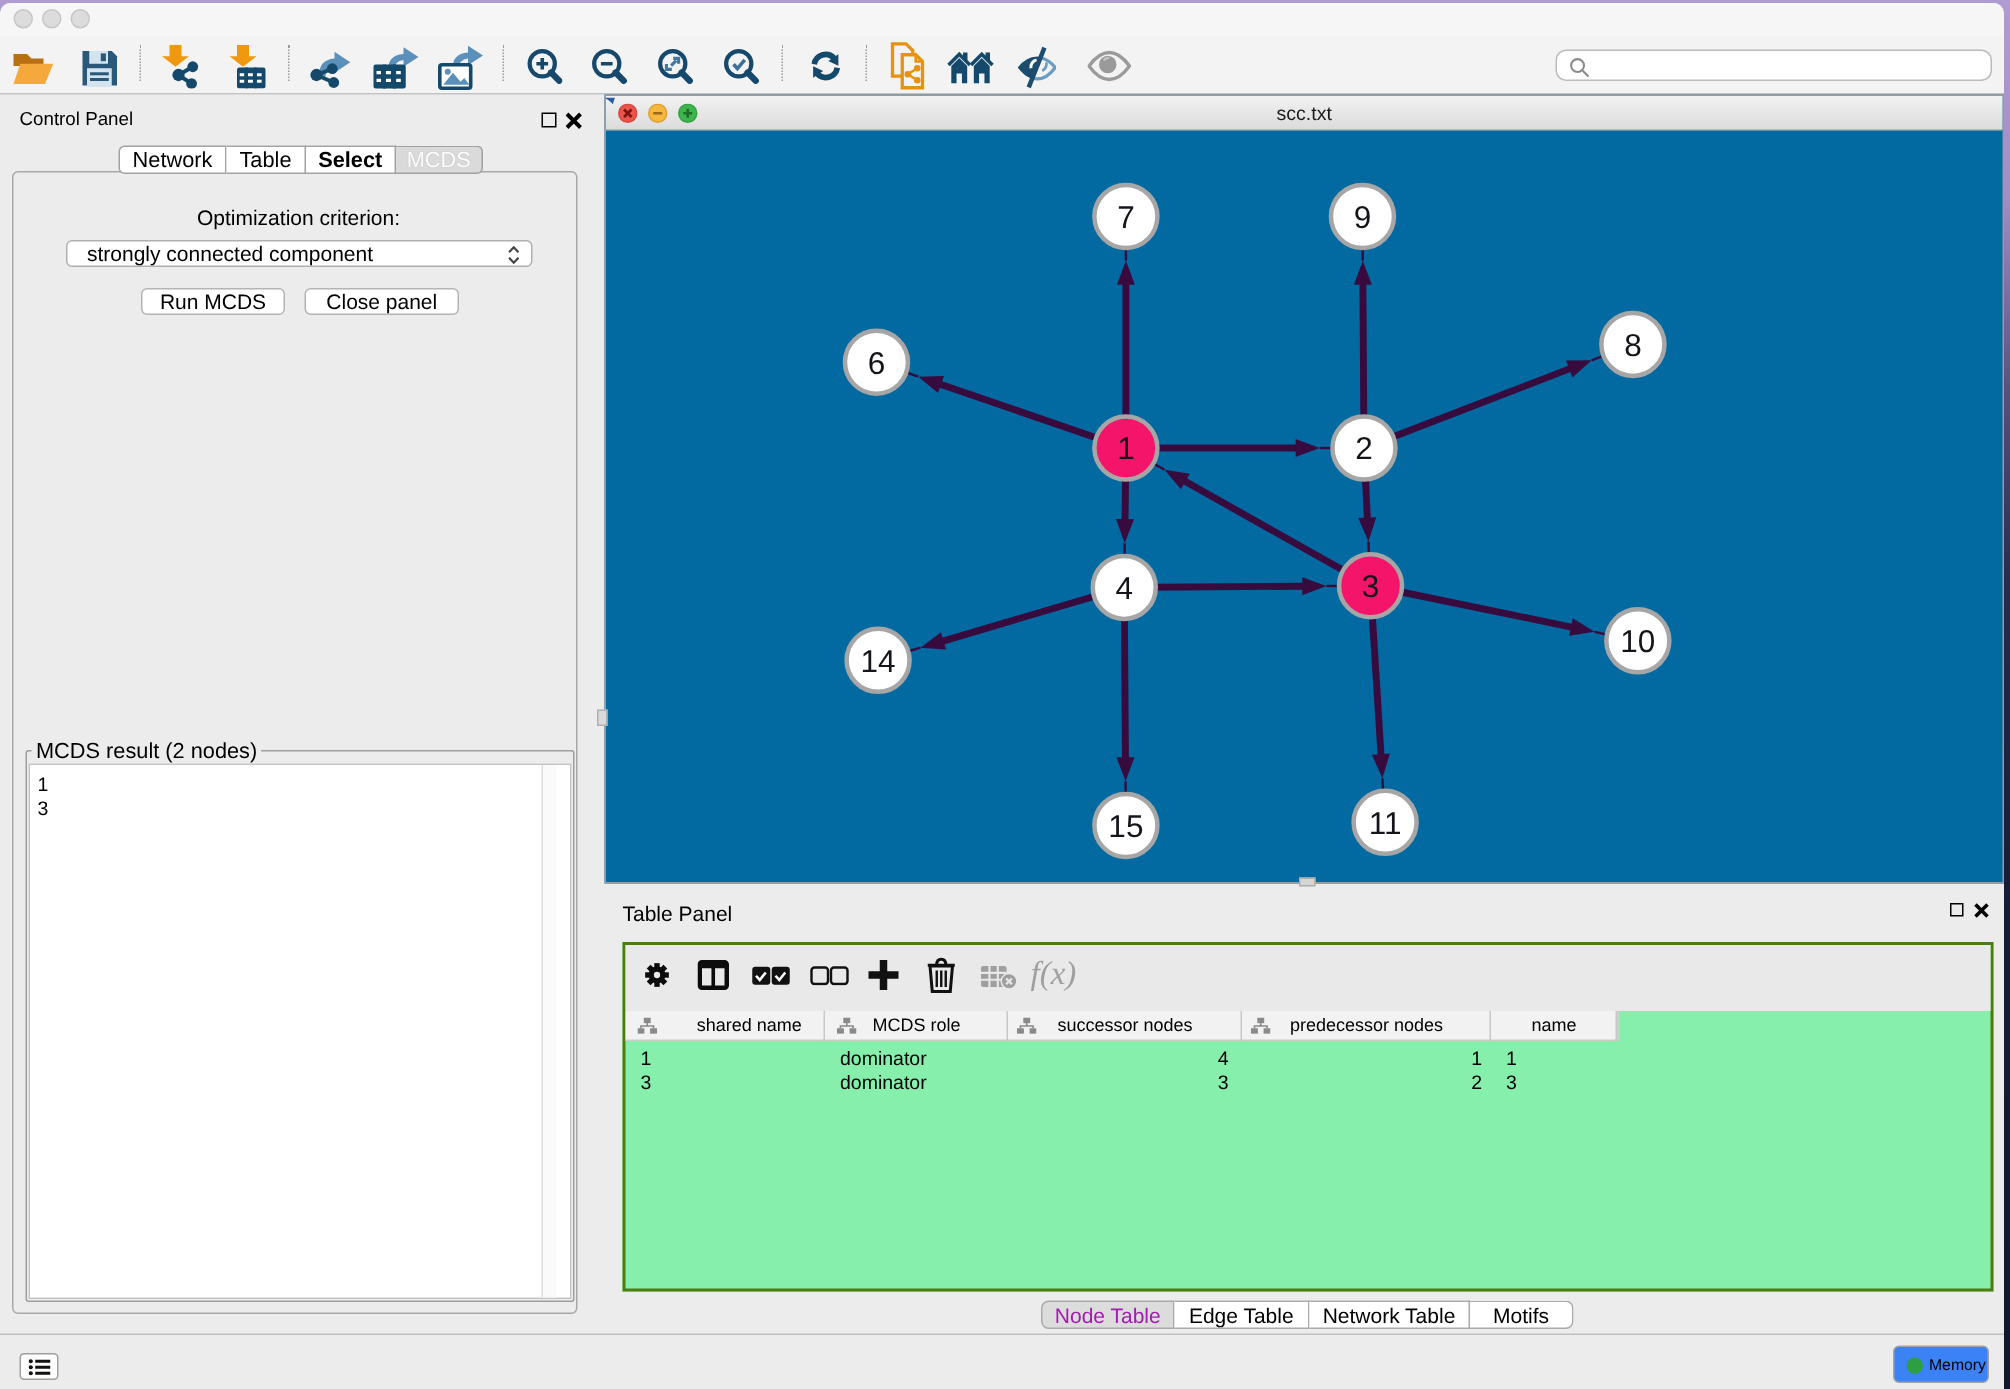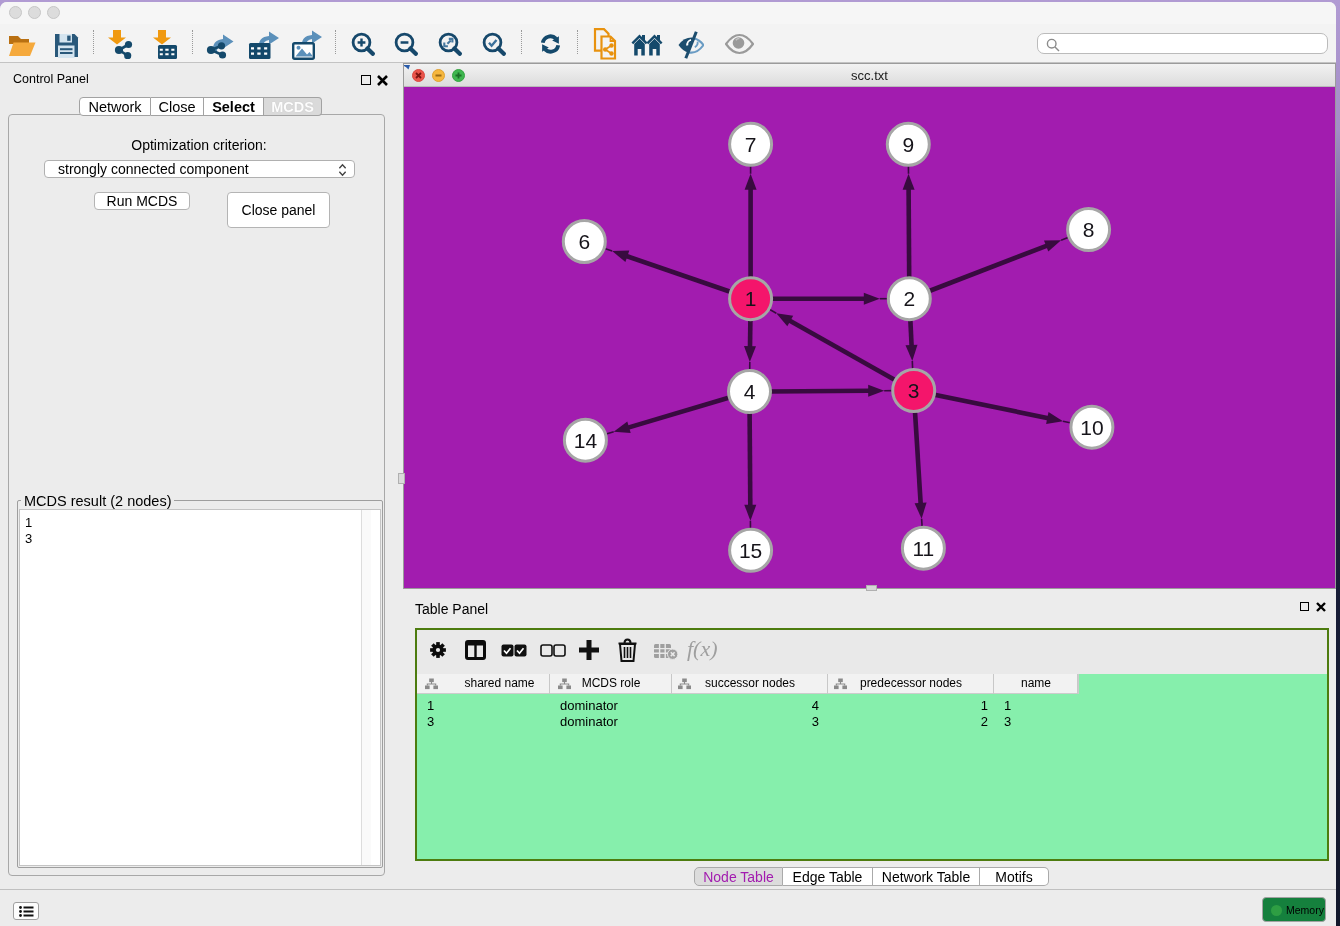--- a/index.html
+++ b/index.html
@@ -15,21 +15,21 @@
 
 #toolbar { position:absolute; left:0; top:24px; width:1336px; height:39px; background:#f3f3f3; border-bottom:1px solid #c3c3c3; }
 .tsep { position:absolute; top:6px; height:24px; width:0; border-left:1px dotted #9a9a9a; }
 #search { position:absolute; left:1037px; top:9px; width:291px; height:21px; background:#fff; border:1px solid #bbb; border-radius:7px; }
 
 #cp-title { position:absolute; left:13px; top:72px; font-size:12.5px; color:#000000; }
 .seg { position:absolute; top:97px; height:19px; font-size:14.5px; text-align:center; background:#fff; border:1px solid #a2a2a2; line-height:18px; color:#000; }
 #tabpane { position:absolute; left:8px; top:114px; width:377px; height:762px; border:1px solid #a8a8a8; border-radius:4px; background:#ececec; }
 button.mac { font-family:"Liberation Sans",sans-serif; background:#fff; border:1px solid #b4b4b4; border-radius:4px; font-size:14px; color:#000; padding:0; }
 
-#frame { position:absolute; left:403px; top:63px; width:933px; height:526px; border:1px solid #9b9b9b; background:#a21caf; }
+#frame { position:absolute; left:403px; top:63px; width:933px; height:526px; border:1px solid #9b9b9b; background:#0369a1; }
 #ftitle { position:absolute; left:0; top:0; width:100%; height:23px; background:linear-gradient(180deg,#f2f2f2,#dcdcdc); border-bottom:1px solid #b9b9b9; }
 
 #tp-title { position:absolute; left:415px; top:601px; font-size:14px; color:#000; }
 #tablebox { position:absolute; left:415px; top:628px; width:914px; height:233px; border:2px solid #4d7c0f; background:#86efac; }
 #ttoolbar { position:absolute; left:0; top:0; width:100%; height:44px; background:#e9e9e9; }
 #thead { position:absolute; left:0; top:44px; width:662px; height:20px; background:#f2f2f2; border-bottom:1px solid #ccc; border-right:1px solid #ccc; }
 .th { position:absolute; top:0; height:20px; font-size:12px; color:#000; text-align:center; line-height:19px; }
 .thd { position:absolute; top:0; height:20px; border-right:1px solid #c8c8c8; }
 .cell { position:absolute; font-size:13px; color:#000; }
 
@@ -194,33 +194,33 @@
     </div>
   </div>
 
   <div id="cp-title">Control Panel</div>
   <div class="abs" style="left:361px;top:75px;width:10px;height:10px;border:1.5px solid #000;"></div>
   <svg class="abs" style="left:376px;top:74px" width="13" height="13" viewBox="0 0 13 13">
         <path d="M2 2 L11 11 M11 2 L2 11" stroke="#000" stroke-width="2.6"></path>
       </svg>
   <div id="tabpane"></div>
   <div class="seg" style="left:79px;width:72px;border-radius:4px 0 0 4px;">Network</div>
-  <div class="seg" style="left:151px;width:53px;border-left:none;">Close</div>
+  <div class="seg" style="left:151px;width:53px;border-left:none;">Table</div>
   <div class="seg" style="left:204px;width:60px;border-left:none;font-weight:bold;">Select</div>
-  <div class="seg" style="left:264px;width:58px;border-left:none;border-radius:0 4px 4px 0;background:#dadada;color:#fdfdfd;text-shadow:0 0 1px #bbb;font-weight:bold;">MCDS</div>
+  <div class="seg" style="left:264px;width:58px;border-left:none;border-radius:0 4px 4px 0;background:#dadada;color:#fdfdfd;text-shadow:0 0 1px #bbb;">MCDS</div>
 
   <div class="abs" style="left:8px;top:137px;width:382px;text-align:center;font-size:14px;color:#000;">Optimization criterion:</div>
   <div class="abs" style="left:44px;top:160px;width:311px;height:18px;background:#fff;border:1px solid #b0b0b0;border-radius:4px;font-size:14px;line-height:17px;padding-left:13px;">strongly connected component
     <svg class="abs" style="right:7px;top:2px;" width="9" height="14" viewBox="0 0 10 15">
           <path d="M1.5 5.5 L5 1.8 L8.5 5.5" fill="none" stroke="#444" stroke-width="1.6"></path>
           <path d="M1.5 9.5 L5 13.2 L8.5 9.5" fill="none" stroke="#444" stroke-width="1.6"></path>
         </svg>
   </div>
   <button class="mac abs" style="left:94px;top:192px;width:96px;height:18px;">Run MCDS</button>
-  <button class="mac abs" style="left:203px;top:192px;width:103px;height:36px;margin-left:24px;">Close panel</button>
+  <button class="mac abs" style="left:203px;top:192px;width:103px;height:18px;">Close panel</button>
 
   <div class="abs" style="left:17px;top:500px;width:366px;height:368px;border:1px solid #9e9e9e;border-radius:2px;"></div>
   <div class="abs" style="left:21px;top:493px;background:#ececec;padding:0 3px;font-size:14.5px;">MCDS result (2 nodes)</div>
   <div class="abs" style="left:19px;top:509px;width:362px;height:357px;background:#fff;border:1px solid #c4c4c4;font-size:13px;line-height:15.5px;padding:5px 0 0 5px;">1<br>3</div>
   <div class="abs" style="left:361px;top:510px;width:10px;height:355px;background:#fafafa;border-left:1px solid #ddd;"></div>
 
   <div id="frame">
     <svg class="abs" style="left:0px;top:1px;z-index:5" width="6" height="6" viewBox="0 0 6 6">
           <path d="M0 0 H6 L4.5 4.5 Q2 1.5 0 1 z" fill="#2a5caa"></path>
         </svg>
@@ -437,19 +437,19 @@
         <g fill="#111">
               <circle cx="1.5" cy="1.5" r="1.4"></circle>
               <circle cx="1.5" cy="5.5" r="1.4"></circle>
               <circle cx="1.5" cy="9.5" r="1.4"></circle>
         <rect x="4.5" y="0.5" width="10" height="2"></rect>
               <rect x="4.5" y="4.5" width="10" height="2"></rect>
               <rect x="4.5" y="8.5" width="10" height="2"></rect>
             </g>
       </svg>
     </div>
-    <div class="abs" style="left:1262px;top:7px;width:64px;height:25px;background:#15803d;border:1px solid #a2a2a2;border-radius:4px;">
+    <div class="abs" style="left:1262px;top:7px;width:64px;height:25px;background:#3b82f6;border:1px solid #a2a2a2;border-radius:4px;">
       <div class="abs" style="left:8px;top:6.5px;width:11px;height:11px;border-radius:50%;background:#2e9e43;"></div>
       <div class="abs" style="left:23px;top:6px;font-size:10.5px;color:#000;">Memory</div>
     </div>
   </div>
 </div>
   </div>
 
 </body></html>

